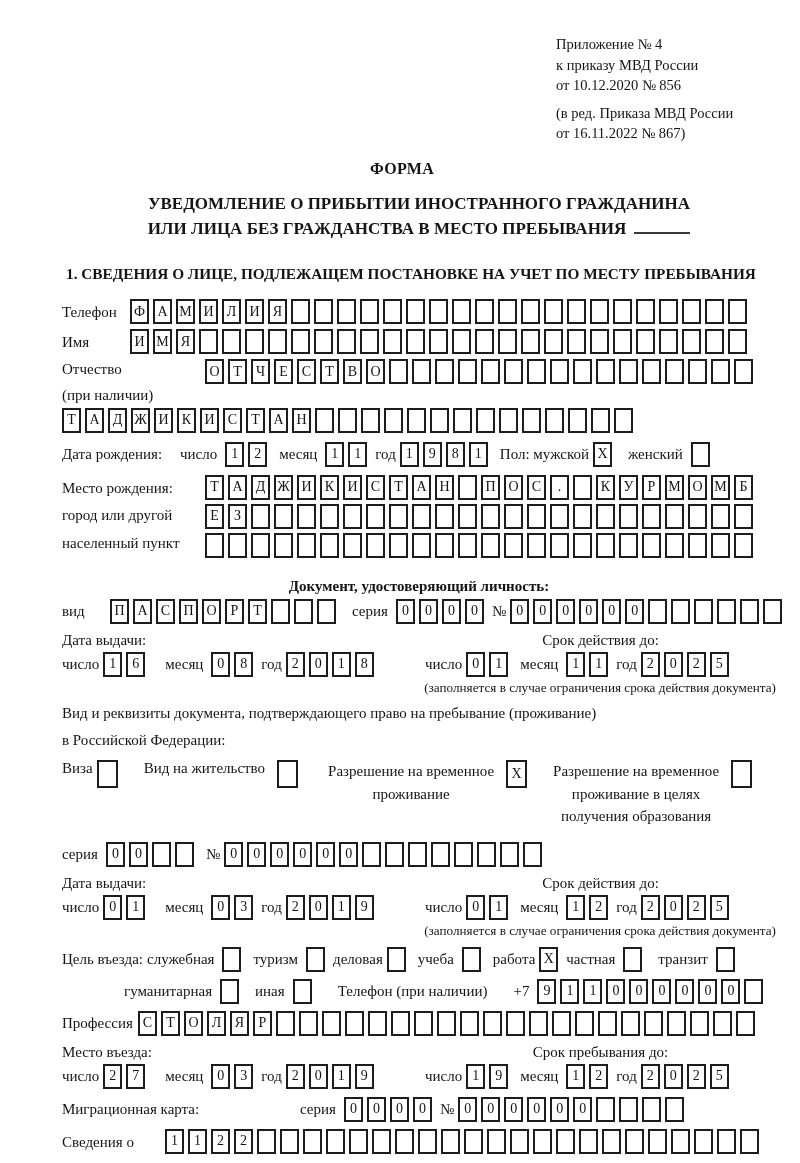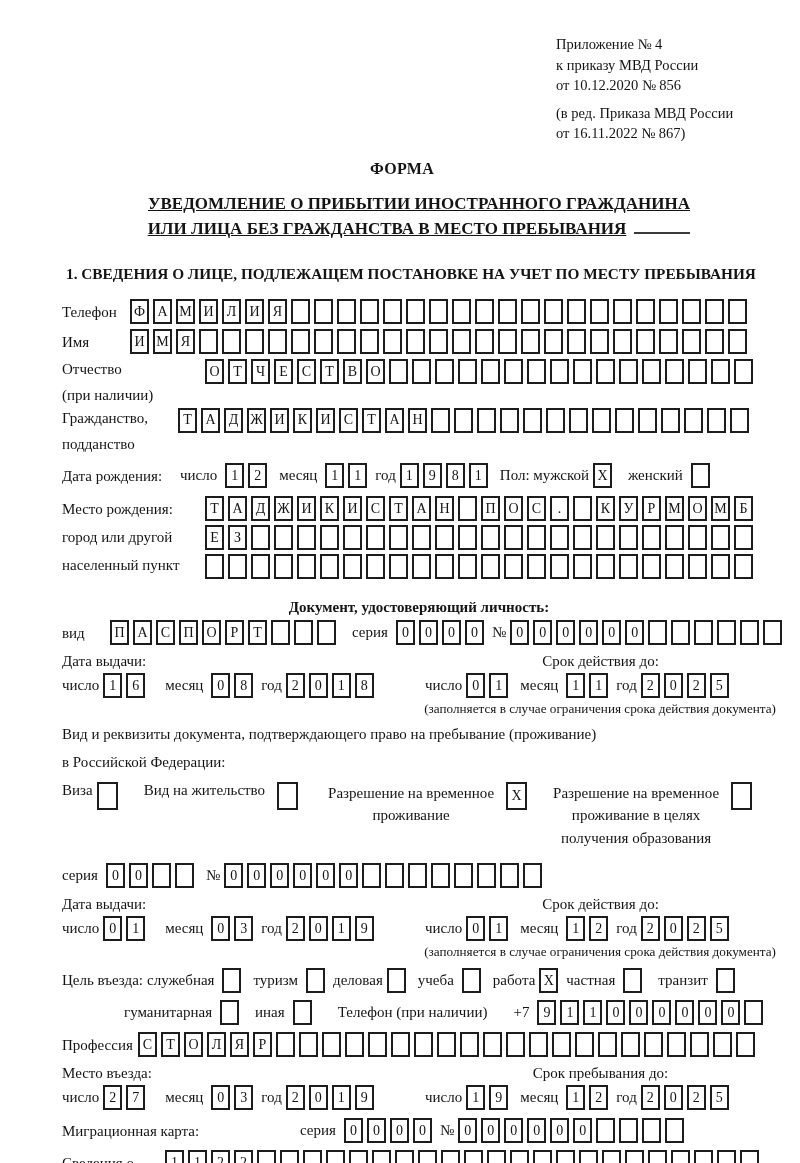--- a/index.html
+++ b/index.html
@@ -5,21 +5,21 @@
   * { box-sizing: border-box; }
   html,body { margin:0; padding:0; background:#ffffff; }
   body {
     width:800px; height:1163px; overflow:hidden;
     font-family:"Liberation Serif", serif; color:#141414;
     padding:34px 24px 10px 62px;
   }
   .annex { width:215px; margin-left:494px; font-size:14.5px; line-height:1.42; }
   .annex-gap { height:7px; }
   .forma { text-align:center; font-weight:bold; font-size:16px; margin:16px 34px 0 0; letter-spacing:.3px; }
-  .title { text-align:center; font-weight:bold; font-size:17px; line-height:1.45; margin-top:14px;text-decoration:underline; }
+  .title { text-align:center; font-weight:bold; font-size:17px; line-height:1.45; margin-top:14px; }
   .title-underline { display:inline-block; width:56px; border-bottom:2px solid #3a3a3a; margin-left:8px; vertical-align:baseline; }
   .sec-heading { font-weight:bold; font-size:15.3px; margin-top:24px; margin-left:4px; }
   .row { display:flex; align-items:center; margin-top:5px; }
   .row-top { align-items:flex-start; }
   .lbl { font-size:15px; flex:none; line-height:1.35; }
   .boxes { display:flex; flex:none; }
   .bx {
     width:19px; height:25px; border:2px solid #1c1c1c; margin-right:4px;
     display:flex; align-items:center; justify-content:center;
     font-size:14px; flex:none; background:#fff;
@@ -153,24 +153,20 @@
       <span class="bx"></span>
       <span class="bx"></span>
       <span class="bx"></span>
       <span class="bx"></span>
       <span class="bx"></span>
       <span class="bx"></span>
     </div>
 </div>
 
 <div class="row row-top" style="margin-top:2px;">
-  <div class="lbl" style="width:116px;">
-    <div>Гражданство,</div>
-    <div style="margin-top:6px;">подданство</div>
-  </div>
   <div class="boxes">
       <span class="bx">Т</span>
       <span class="bx">А</span>
       <span class="bx">Д</span>
       <span class="bx">Ж</span>
       <span class="bx">И</span>
       <span class="bx">К</span>
       <span class="bx">И</span>
       <span class="bx">С</span>
       <span class="bx">Т</span>

